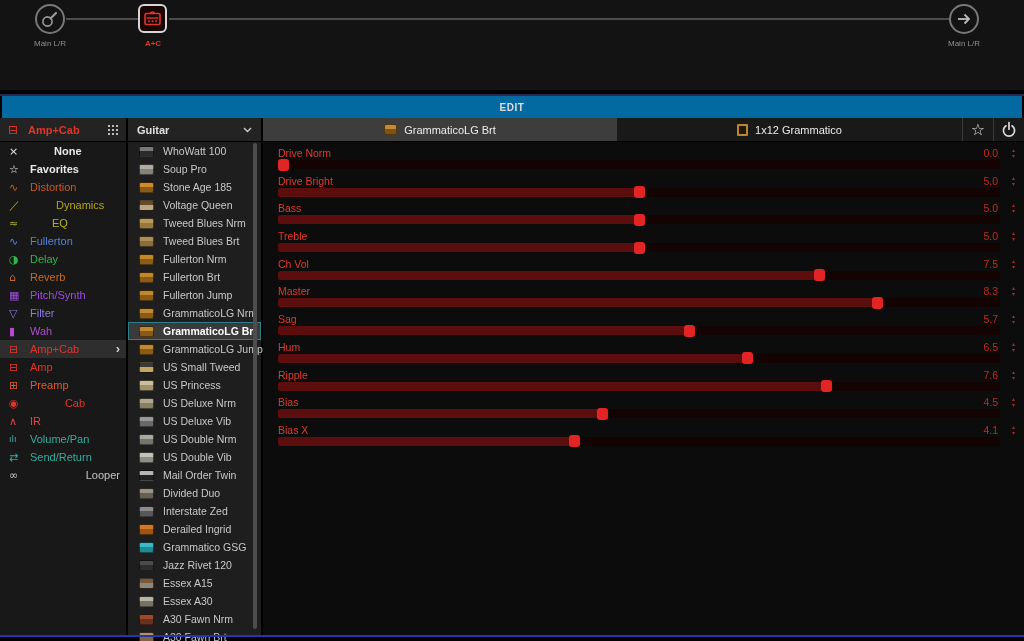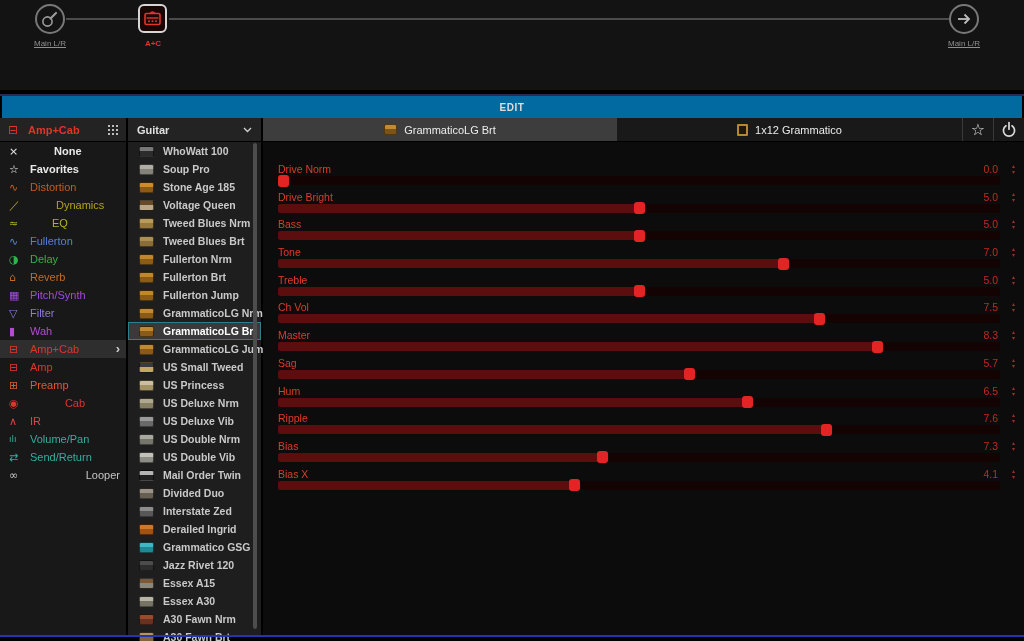--- a/index.html
+++ b/index.html
@@ -10,21 +10,21 @@
   }
   
   .chain { position:absolute; top:0; left:0; width:1024px; height:90px; background:#131313; }
   .wire { position:absolute; top:18px; height:2px; background:#4c4c4c; }
   .wire1 { left:66px; width:73px; }
   .wire2 { left:169px; width:782px; }
   .node-circle {
     position:absolute; top:4px; width:30px; height:30px; border:2px solid #787878;
     border-radius:50%; display:flex; align-items:center; justify-content:center; background:#131313;
   }
-  .node-label { position:absolute; top:39px; font-size:8px; color:#8f8f8f; text-align:center; width:60px;text-decoration:underline; }
+  .node-label { position:absolute; top:39px; font-size:8px; color:#8f8f8f; text-align:center; width:60px; }
   .block-box {
     position:absolute; left:138px; top:4px; width:29px; height:29px; background:#1a0505;
     border:2px solid #d6d6d6; border-radius:6px; display:flex; align-items:center; justify-content:center;
   }
   .block-label { position:absolute; left:123px; top:39px; width:60px; text-align:center;
     font-size:8px; font-weight:bold; color:#e0352b; }
   
   .tabbar { position:absolute; top:94px; left:0; width:1024px; height:24px;
     border-top:2px solid #2b2b52; background:#000; display:flex; gap:5px; padding:0 2px; }
   .tab { flex:1; display:flex; align-items:center; justify-content:center;
@@ -47,41 +47,41 @@
   .sidebar-item.selected { background:#2e2e2e; }
   .sb-icon { width:21px; font-size:11px; text-align:left; font-family:"DejaVu Sans",sans-serif; }
   .sb-label { font-size:11px; flex:1; white-space:nowrap; }
   .sb-chev { color:#cfcfcf; font-size:13px; font-weight:bold; line-height:10px; }
   
   .models { width:135px; background:#1e1e1e; border-right:2px solid #000; position:relative; }
   .models .col-header { padding:0 9px; color:#e0e0e0; font-weight:bold; justify-content:space-between; }
   .model-item { height:18px; display:flex; align-items:center; padding:0 4px 0 11px; }
   .model-item .m-icon { width:15px; height:11px; border-radius:2px; margin-right:9px; flex:none;
     border:1px solid rgba(0,0,0,.6); }
-  .model-item .m-label { font-size:10.5px; color:#c9c9c9; white-space:nowrap;font-weight:bold; }
+  .model-item .m-label { font-size:10.5px; color:#c9c9c9; white-space:nowrap; }
   .model-item.selected { background:#3a3a3a; outline:1px solid #2e7f8c; outline-offset:-1px; }
   .model-item.selected .m-label { color:#fff; font-weight:bold; }
   .scrollbar { position:absolute; top:25px; right:4px; width:4px; height:486px;
     background:#4d4d4d; border-radius:2px; }
   
   .editor { flex:1; background:#0c0c0c; position:relative; }
   .editor-header { height:24px; display:flex; background:#191919; border-bottom:1px solid #000; }
   .model-btn { display:flex; align-items:center; justify-content:center; gap:7px;
     font-size:11px; color:#ececec; }
   .amp-btn { width:354px; background:#3d3d3d; }
   .cab-btn { flex:1; background:#191919; }
   .amp-ic { width:13px; height:11px; border-radius:2px;
     background:linear-gradient(#c08a36 0 45%, #7d5418 45% 100%); border:1px solid #55380f; }
   .cab-ic { width:11px; height:12px; border-radius:1px; background:#20180a;
     border:2px solid #b8862e; }
   .icon-btn { width:31px; display:flex; align-items:center; justify-content:center;
     border-left:1px solid #3a3a3a; color:#dcdcdc; }
   .star-glyph { font-size:16px; line-height:16px; font-family:"DejaVu Sans",sans-serif; }
   
-  .params { position:absolute; top:42px; left:0; right:0; }
+  .params { position:absolute; top:26px; left:0; right:0; }
   .param-row { position:relative; height:27.7px; }
   .p-label { position:absolute; left:15px; top:3px; font-size:10.5px; color:#e03a2c; }
   .p-value { position:absolute; right:26px; top:3px; font-size:10.5px; color:#c22a20; }
   .p-step { position:absolute; right:9px; top:3px; display:flex; flex-direction:column;
     font-size:6px; line-height:6px; color:#93312a; font-family:"DejaVu Sans",sans-serif; }
   .p-track { position:absolute; left:15px; top:16px; width:722px; height:9px;
     background:#140303; border-radius:2px; }
   .p-fill { position:absolute; left:0; top:0; height:9px; background:#5c0e0e; border-radius:2px; }
   .p-thumb { position:absolute; top:14.5px; width:11px; height:12px; background:#e32424; border-radius:3px; }
 </style>
@@ -391,32 +391,20 @@
             <span class="p-step">
               <span>▴</span>
               <span>▾</span>
             </span>
             <div class="p-track">
               <div class="p-fill" style="width: 361px;"></div>
             </div>
             <div class="p-thumb" style="left: 370.5px;"></div>
           </div>
           <div class="param-row">
-            <span class="p-label">Tone</span>
-            <span class="p-value">7.0</span>
-            <span class="p-step">
-              <span>▴</span>
-              <span>▾</span>
-            </span>
-            <div class="p-track">
-              <div class="p-fill" style="width: 505.4px;"></div>
-            </div>
-            <div class="p-thumb" style="left: 514.9px;"></div>
-          </div>
-          <div class="param-row">
             <span class="p-label">Treble</span>
             <span class="p-value">5.0</span>
             <span class="p-step">
               <span>▴</span>
               <span>▾</span>
             </span>
             <div class="p-track">
               <div class="p-fill" style="width: 361px;"></div>
             </div>
             <div class="p-thumb" style="left: 370.5px;"></div>
@@ -476,21 +464,21 @@
               <span>▴</span>
               <span>▾</span>
             </span>
             <div class="p-track">
               <div class="p-fill" style="width: 548.72px;"></div>
             </div>
             <div class="p-thumb" style="left: 558.22px;"></div>
           </div>
           <div class="param-row">
             <span class="p-label">Bias</span>
-            <span class="p-value">7.3</span>
+            <span class="p-value">4.5</span>
             <span class="p-step">
               <span>▴</span>
               <span>▾</span>
             </span>
             <div class="p-track">
               <div class="p-fill" style="width: 324.9px;"></div>
             </div>
             <div class="p-thumb" style="left: 334.4px;"></div>
           </div>
           <div class="param-row">

